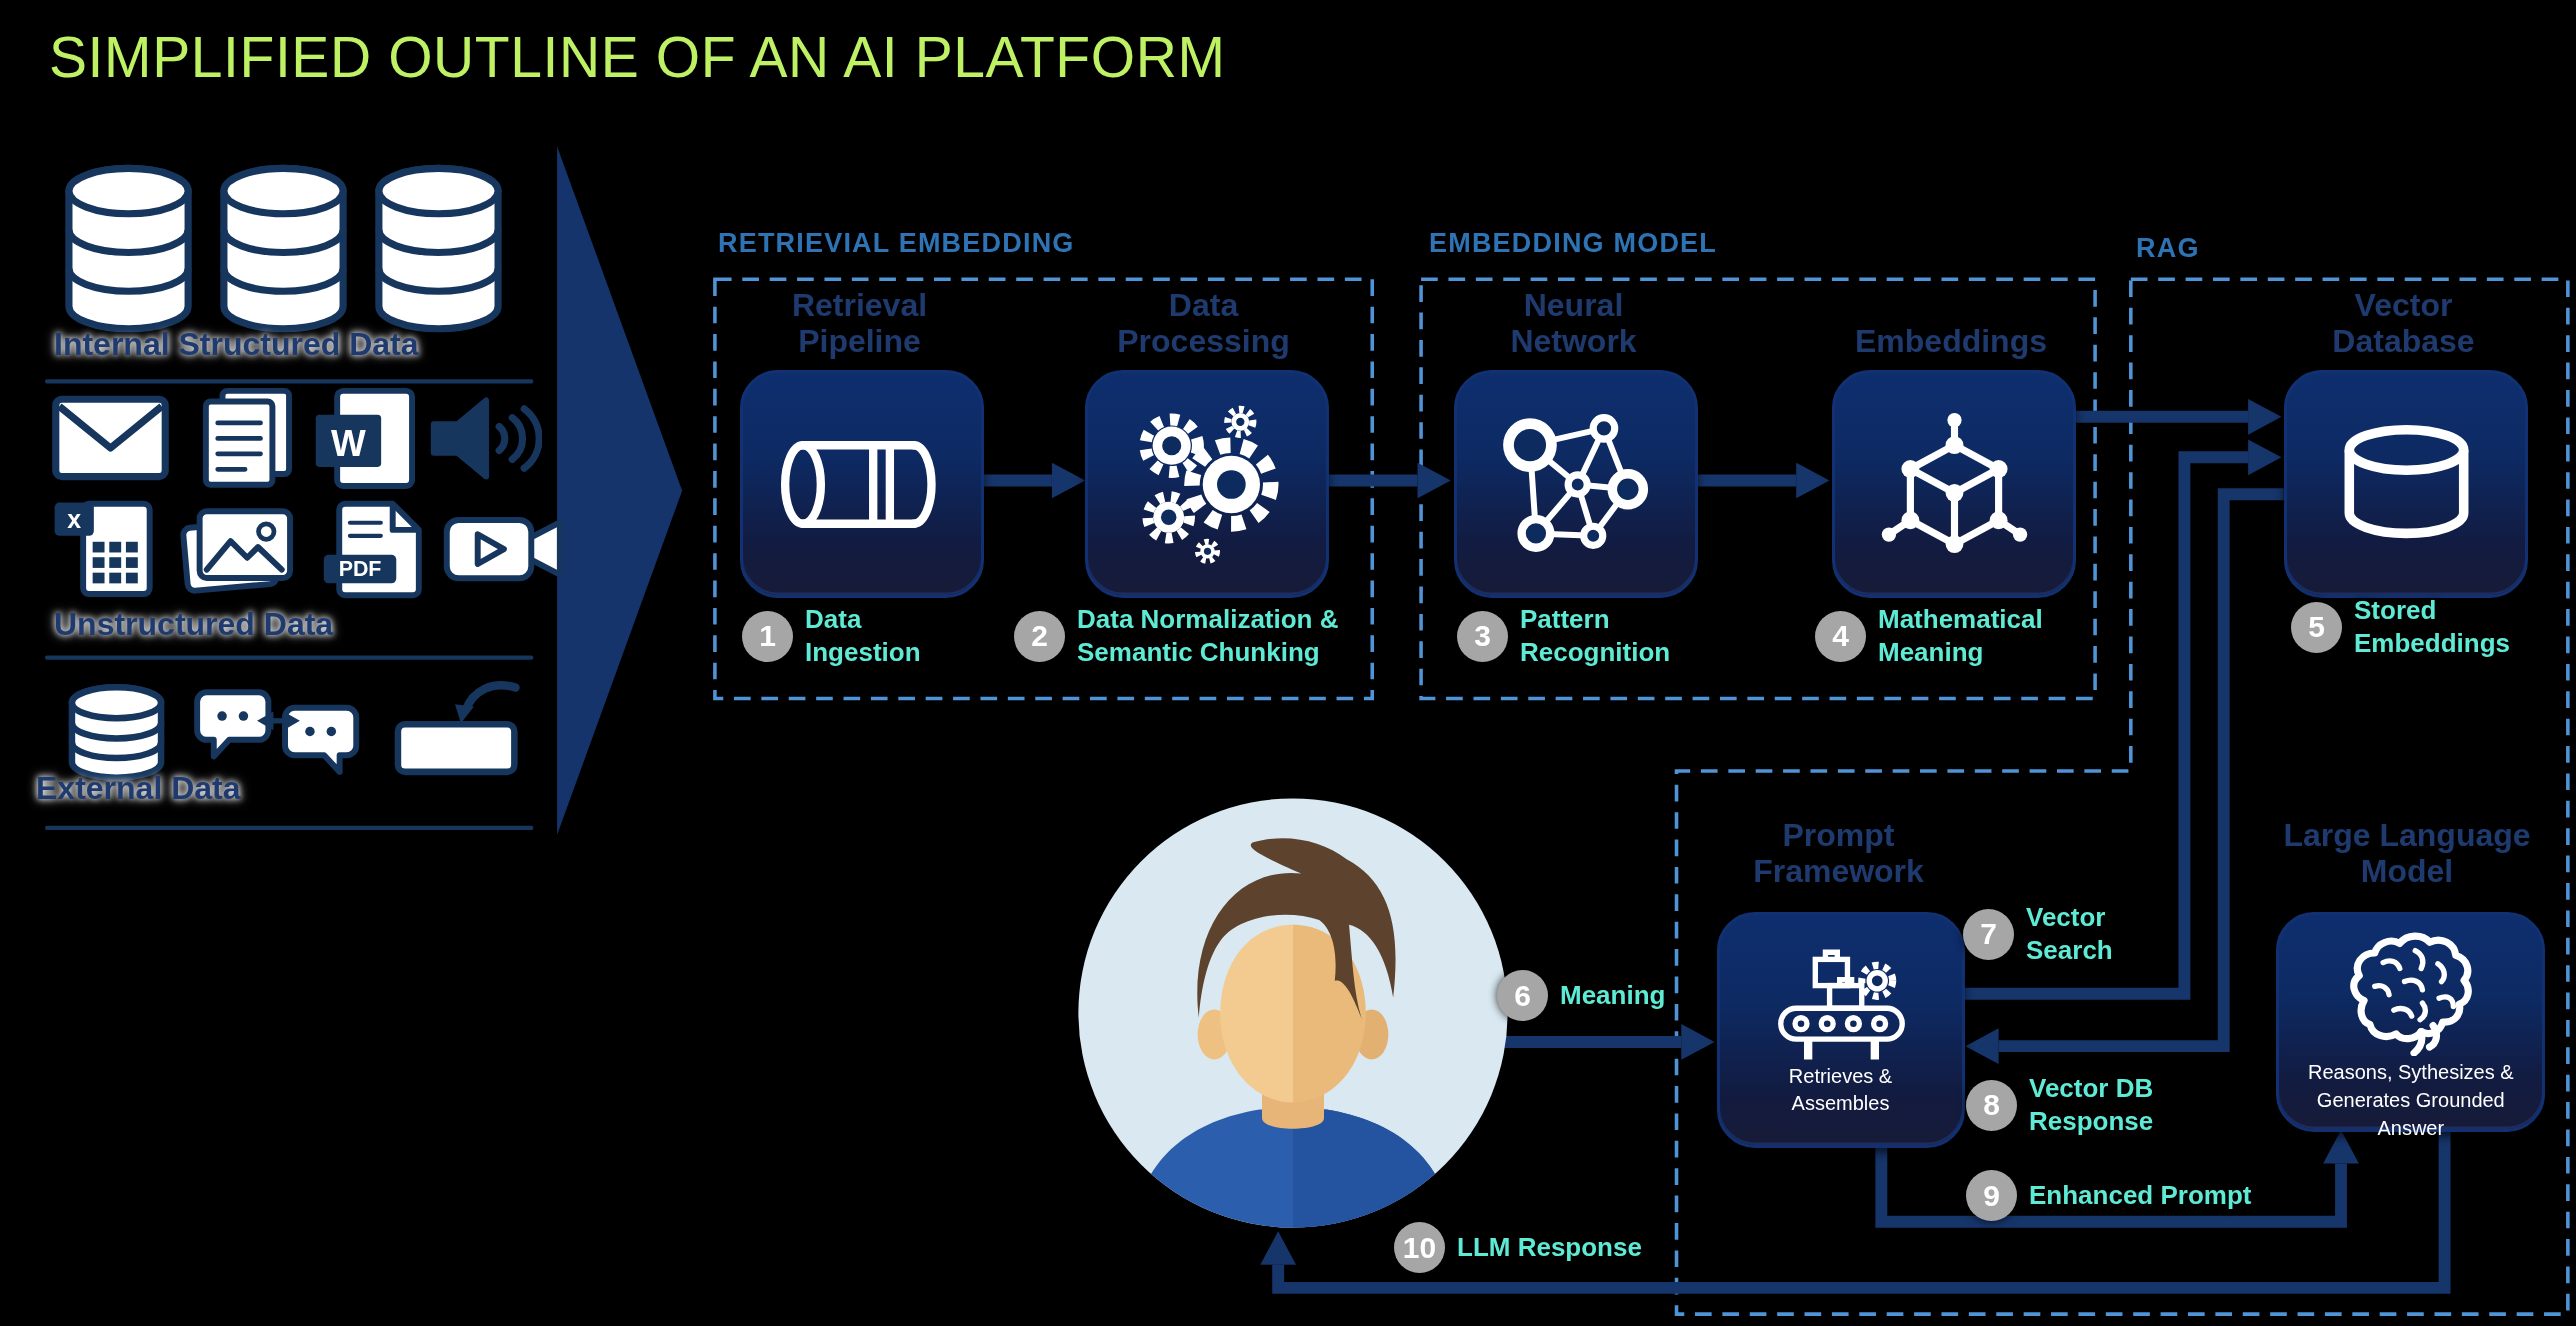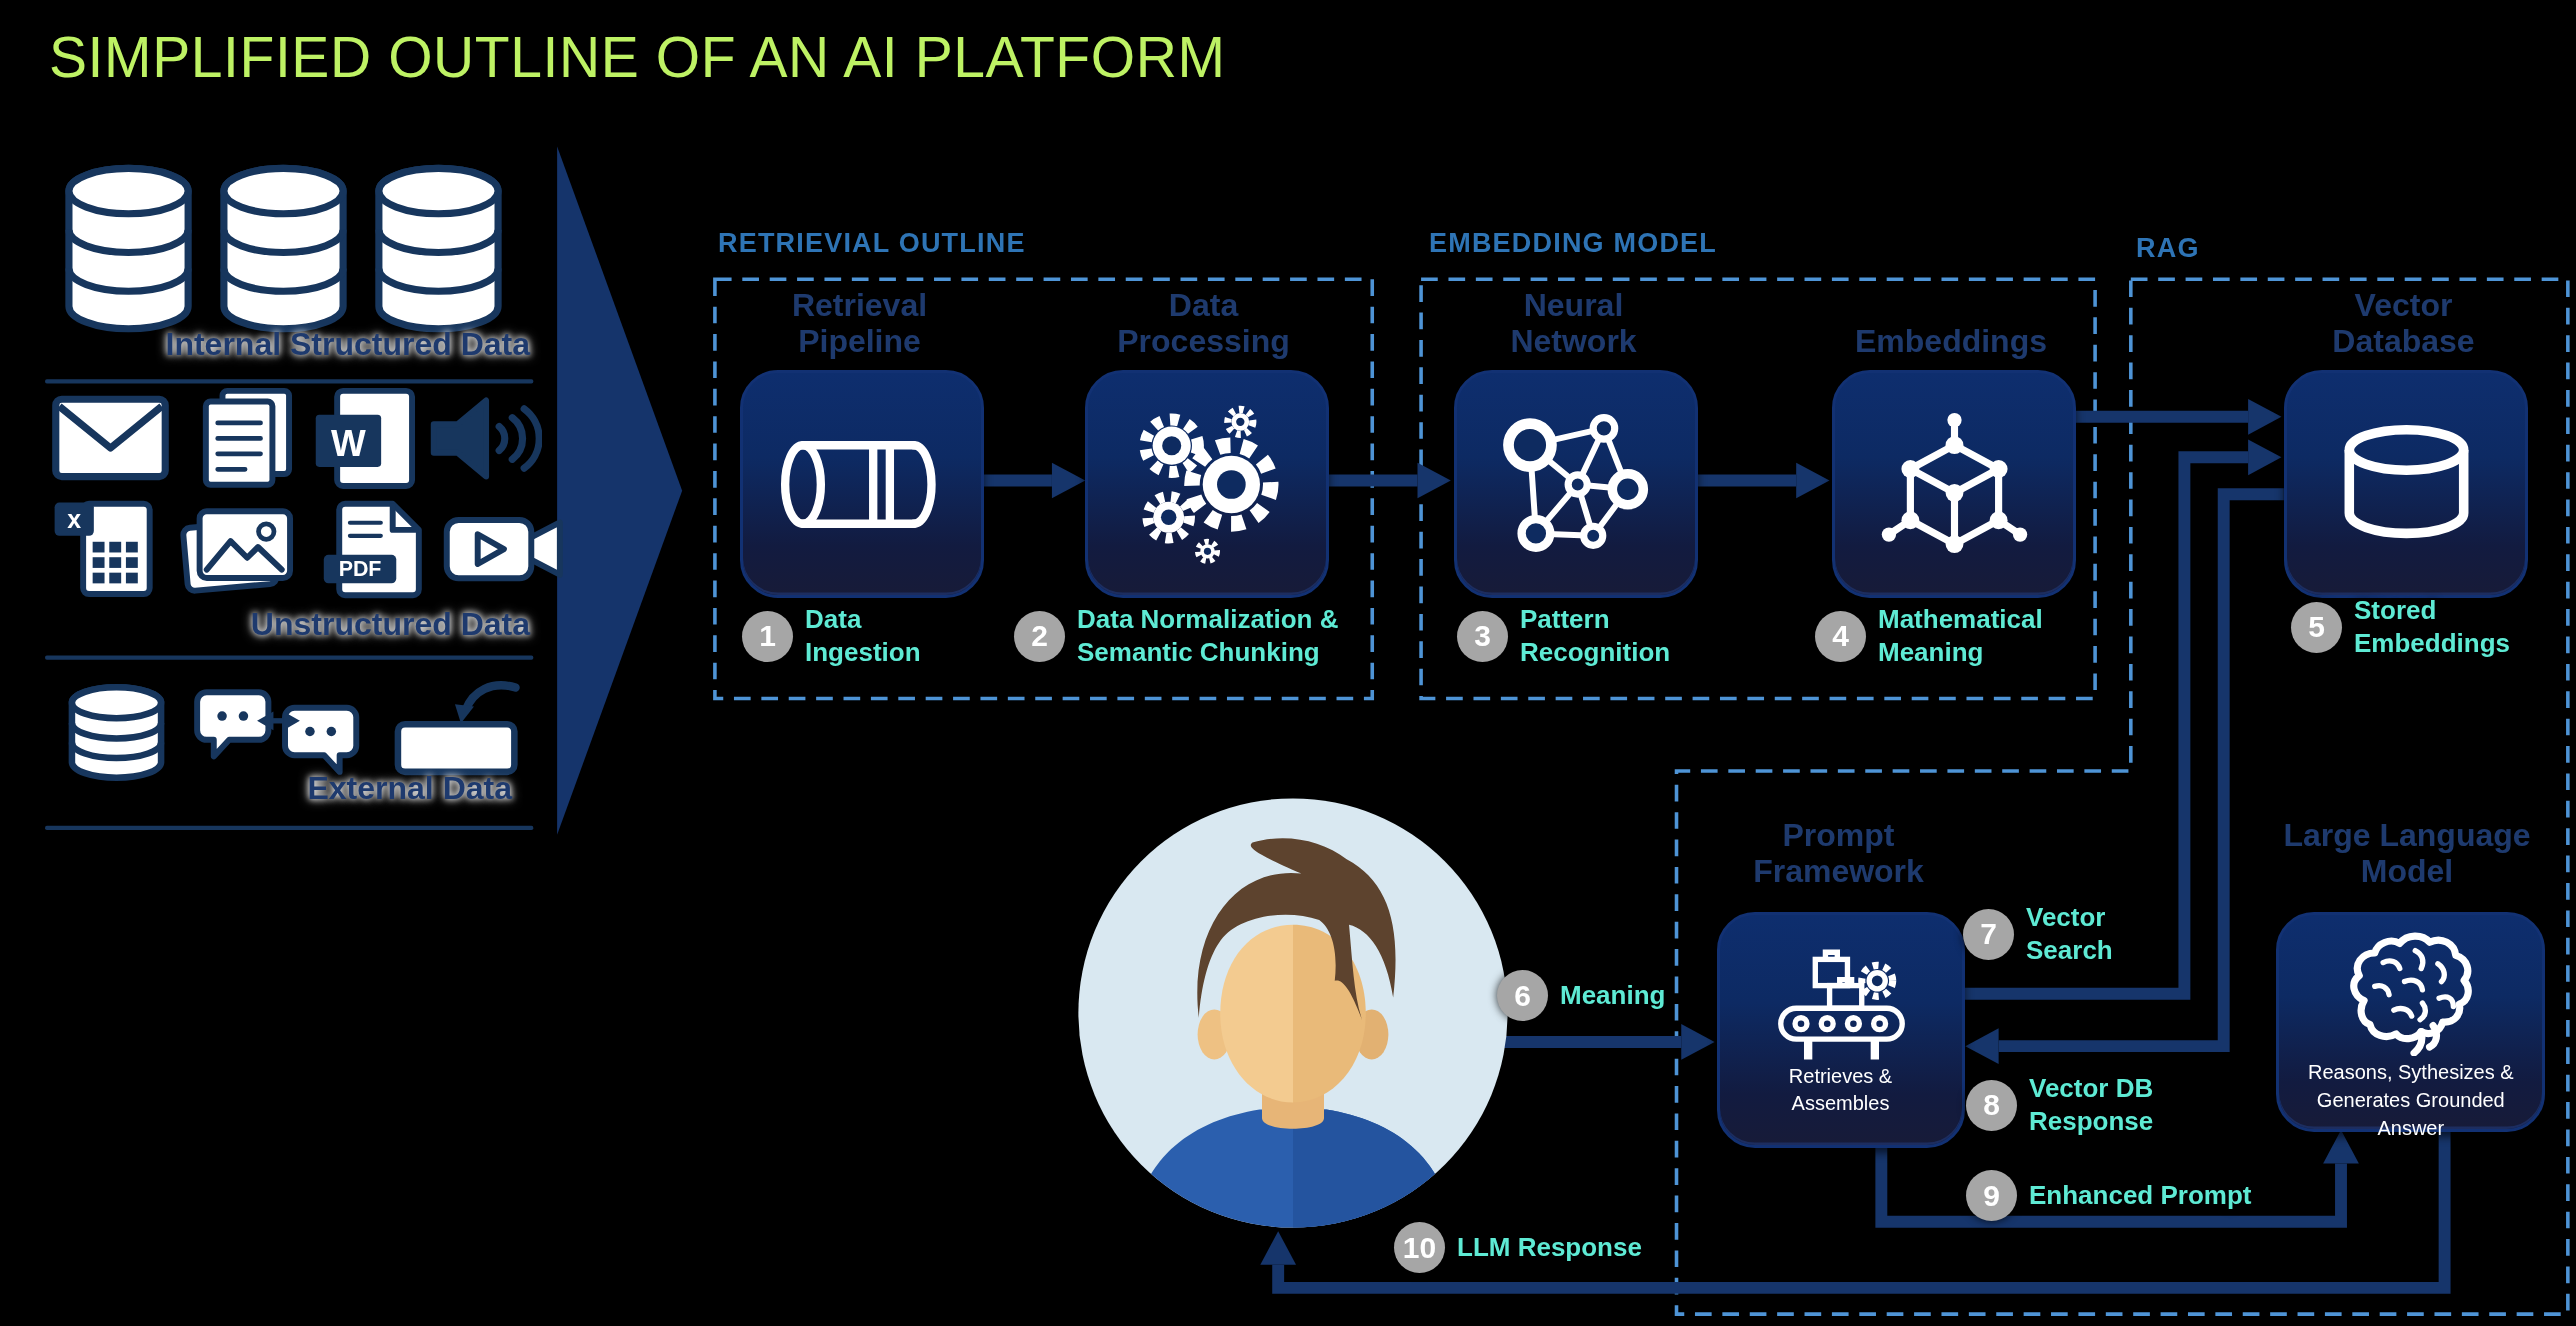--- a/index.html
+++ b/index.html
@@ -6,21 +6,21 @@
   #canvas{
     position:relative;width:2576px;height:1326px;background:#000;
     font-family:"Liberation Sans", sans-serif;overflow:hidden;
   }
   .abs{position:absolute;}
   #page-title{
     font-size:57px;font-weight:400;color:#bef264;letter-spacing:0.6px;
     white-space:nowrap;
   }
   .src-label{
-    font-size:32px;font-weight:700;color:#1e3a6e;text-align:right;
+    font-size:32px;font-weight:700;color:#1e3a6e;text-align:left;
     text-shadow:0 0 6px #fff,0 0 10.7px rgba(255,255,255,.8);
   }
   .section-header{
     font-size:27px;font-weight:700;color:#2e74b5;letter-spacing:1.2px;
     text-shadow:0 3px 4.8px rgba(0,0,0,.9);white-space:nowrap;
   }
   .node-box{
     position:absolute;border-radius:38px;border:3px solid #123173;
     background:linear-gradient(180deg,#0e2e6e 0%,#0d2a63 38%,#121b40 78%,#171b38 100%);
     box-shadow:0 4.8px 8.3px rgba(0,0,0,.6), inset 0 -2.4px 0 rgba(40,80,170,.35);
@@ -202,21 +202,21 @@
       </g>
     </svg>
     <svg class="abs" style="left:387px;top:535px" width="149" height="101" viewBox="0 0 250 170">
       <rect x="18" y="78" width="196" height="80" rx="12" fill="#fff" stroke="#17365d" stroke-width="11"></rect>
       <path d="M216,16 C176,4 144,22 132,54" fill="none" stroke="#17365d" stroke-width="14" stroke-linecap="round"></path>
       <polygon points="114,44 146,48 124,76" fill="#17365d"></polygon>
     </svg>
     <div class="src-label abs" style="left:36px;top:627px;width:476px">External Data</div>
   </div>
 
-  <div class="section-header abs" style="left:718px;top:228px">RETRIEVIAL OUTLINE</div>
+  <div class="section-header abs" style="left:718px;top:228px">RETRIEVIAL EMBEDDING</div>
   <div class="section-header abs" style="left:1429px;top:228px">EMBEDDING MODEL</div>
   <div class="section-header abs" style="left:2136px;top:233px">RAG</div>
 
   <div class="node-title abs" style="left:764px;top:287px;width:191px">Retrieval Pipeline</div>
   <div class="node-title abs" style="left:1108px;top:287px;width:191px">Data Processing</div>
   <div class="node-title abs" style="left:1478px;top:287px;width:191px">Neural Network</div>
   <div class="node-title abs" style="left:1832px;top:323px;width:238px">Embeddings</div>
   <div class="node-title abs" style="left:2302px;top:287px;width:203px">Vector Database</div>
   <div class="node-title abs" style="left:2282px;top:817px;width:250px">Large Language Model</div>
   <div class="node-title abs" style="left:1737px;top:817px;width:203px">Prompt Framework</div>

